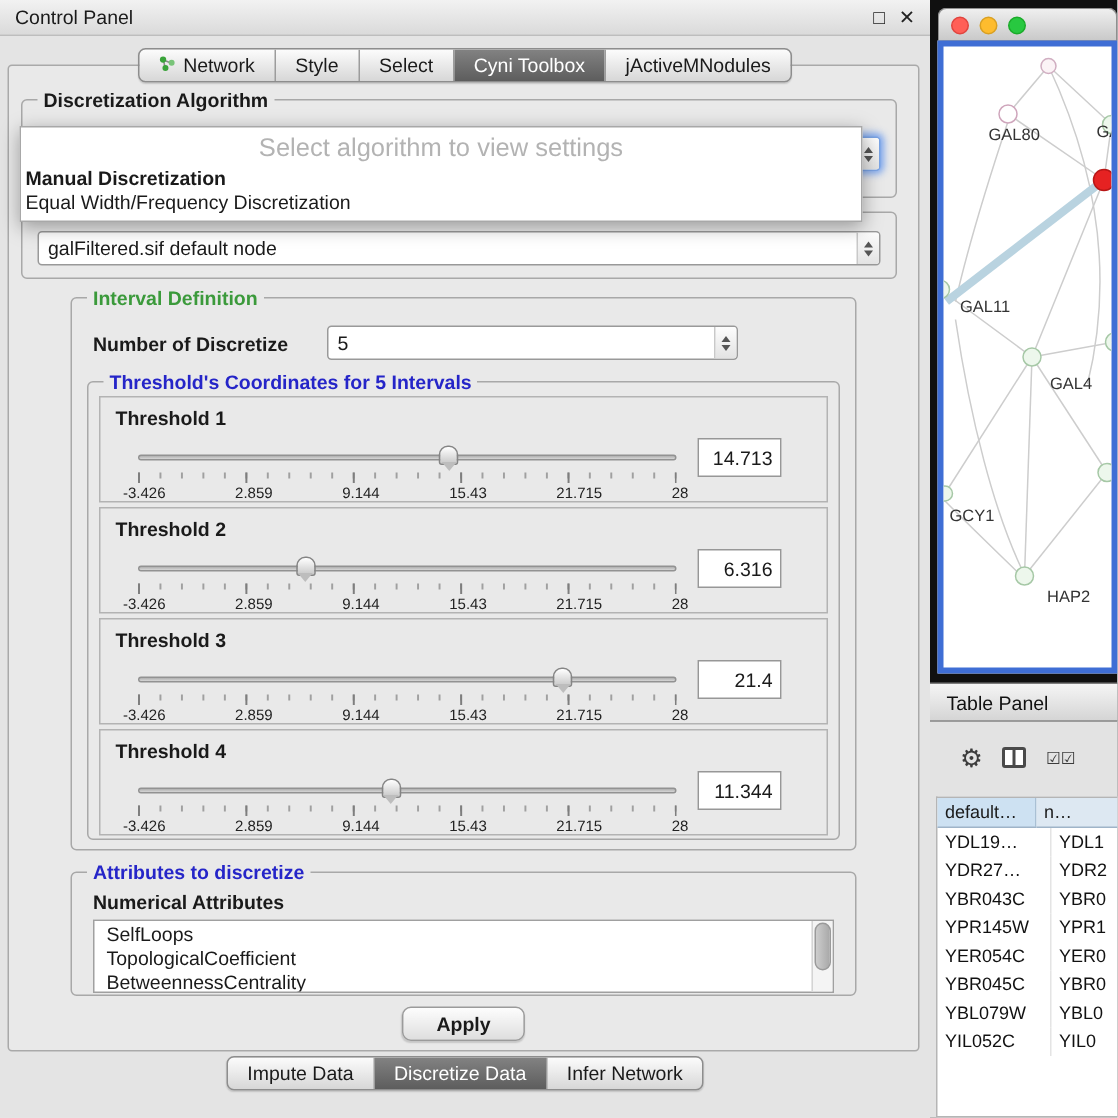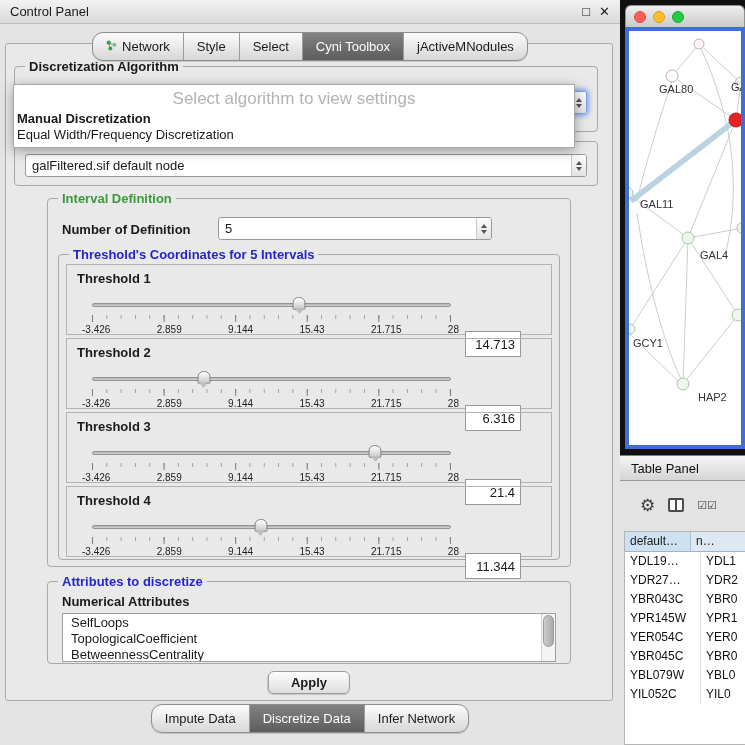--- a/index.html
+++ b/index.html
@@ -8,21 +8,21 @@
 
   
   .control-panel { position:absolute; left:0; top:0; width:620px; height:745px; background:#e4e4e4; }
   .cp-header { position:absolute; left:0; top:0; width:620px; height:24px; display:flex; align-items:center;
                padding:0 10px; background:linear-gradient(#f2f2f2,#dadada); border-bottom:1px solid #bdbdbd; }
   .cp-title { flex:1; font-size:13px; }
   .win-icon { font-size:13px; color:#222; margin-left:9px; cursor:default; }
 
   .tab-strip { position:absolute; left:0; width:620px; display:flex; justify-content:center; z-index:10; }
   .top-strip { top:32px; } .bottom-strip { top:704px; }
-  .tab-group { display:flex; height:29px; border:1px solid #8d8d8d; border-radius:11px; overflow:hidden;
+  .tab-group { display:flex; height:23px; border:1px solid #8d8d8d; border-radius:5px; overflow:hidden;
                background:linear-gradient(#fcfcfc,#d7d7d7); box-shadow:0 1px 1px rgba(0,0,0,.15); }
   .tab { display:flex; align-items:center; gap:5px; padding:0 13px; font-size:13px; border-right:1px solid #9c9c9c; }
   .tab:last-child { border-right:none; }
   .tab.selected { background:linear-gradient(#828282,#5d5d5d); color:#fff; }
 
   .main-panel { position:absolute; left:5px; top:43px; width:608px; height:658px; background:#e9e9e9;
                 border:1px solid #a9a9a9; border-radius:3px; }
 
   .group { position:absolute; border:1px solid #a8a8a8; border-radius:4px; }
   .group-title { position:absolute; top:-8px; left:10px; background:#e9e9e9; padding:0 4px;
@@ -71,21 +71,21 @@
   .ticks .minor { position:absolute; left:0; right:0; top:0; height:4px;
                   background-image:linear-gradient(to right,#a0a0a0 1px,transparent 1px);
                   background-size:calc(100%/25) 100%; border-right:1px solid #a0a0a0; }
   .ticks .major { position:absolute; left:0; right:0; top:0; height:7px;
                   background-image:linear-gradient(to right,#7e7e7e 1px,transparent 1px);
                   background-size:calc(100%/5) 100%; border-right:1px solid #7e7e7e; }
   .scale { position:absolute; left:-10px; right:-8px; top:31px; display:flex; justify-content:space-between;
            font-size:10px; color:#222; }
   .t-value { position:absolute; right:30px; top:27px; width:56px; height:26px; background:#fff;
              border:1px solid #979797; font-size:13px; display:flex; align-items:center;
-             justify-content:flex-end; padding-right:5px;margin-top:39px; }
+             justify-content:flex-end; padding-right:5px; }
 
   .attr-group { left:41px; top:537px; width:524px; height:83px; }
   .attr-label { position:absolute; left:14px; top:12px; font-weight:bold; font-size:13px; }
   .attr-list { position:absolute; left:14px; right:14px; top:31px; height:49px; background:#fff;
                border:1px solid #a0a0a0; overflow:hidden; }
   .attr-item { font-size:13px; line-height:16px; padding-left:8px; white-space:nowrap; }
   .attr-item:first-child { margin-top:1px; }
   .v-scrollbar { position:absolute; right:0; top:0; bottom:0; width:14px; background:#f4f4f4; border-left:1px solid #d4d4d4; }
   .sb-thumb { position:absolute; left:1px; top:1px; width:11px; height:32px; border-radius:6px;
               background:linear-gradient(to right,#cdcdcd,#a9a9a9); border:1px solid #9a9a9a; }
@@ -186,21 +186,21 @@
         <div class="combo-text">galFiltered.sif default node</div>
         <div class="stepper">
             <span class="arr-up"></span>
             <span class="arr-dn"></span>
           </div>
       </div>
     </div>
 
     <div class="group interval-group">
       <div class="group-title green">Interval Definition</div>
-      <div class="noi-label">Number of Definition</div>
+      <div class="noi-label">Number of Discretize</div>
       <div class="combo noi-combo">
         <div class="combo-text">5</div>
         <div class="stepper">
             <span class="arr-up"></span>
             <span class="arr-dn"></span>
           </div>
       </div>
 
       <div class="group thresh-group">
         <div class="group-title blue">Threshold's Coordinates for 5 Intervals</div>

